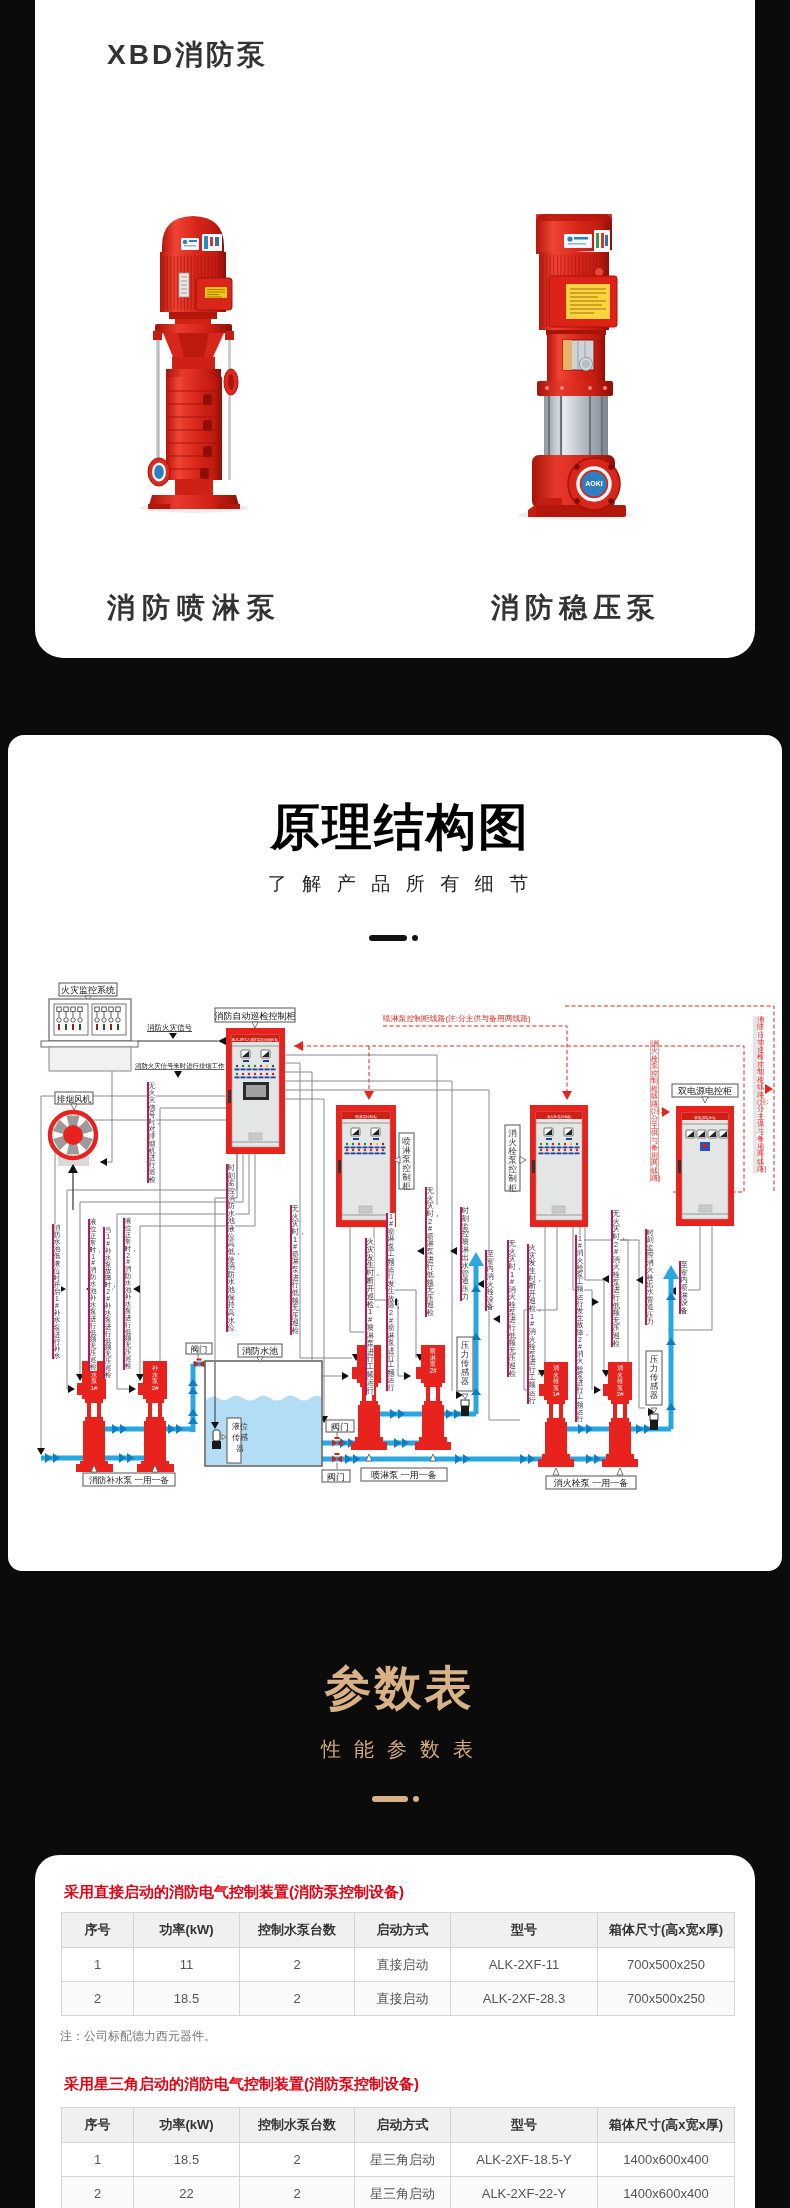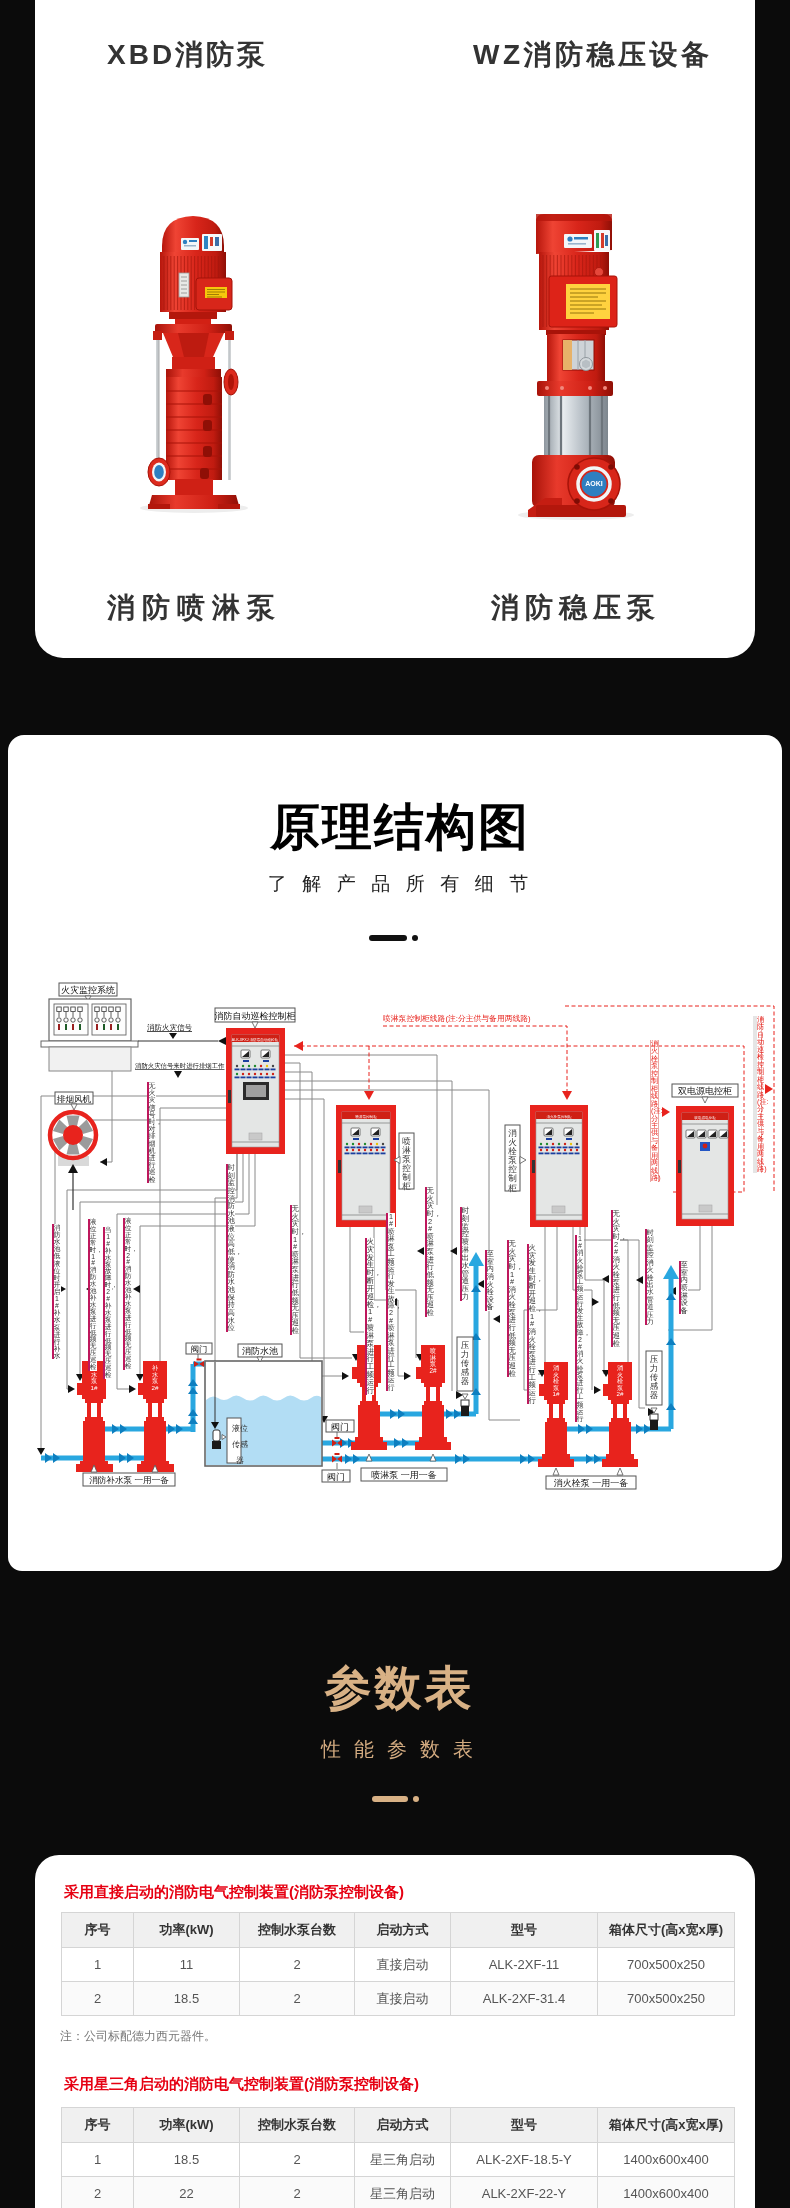--- a/index.html
+++ b/index.html
@@ -11,21 +11,20 @@
   .ul { border-left:2px solid #be185d; }
 </style>
 </head>
 <body>
 <div id="page">
 
   <div class="card" style="left:35px; top:0; width:720px; height:658px; border-radius:0 0 28px 28px;"></div>
 
   <div class="abs" style="left:107px; top:36px; font-size:28px; font-weight:bold; color:#333; letter-spacing:3px;text-align:center;">XBD消防泵</div>
 
-  <div class="abs" style="left:473px; top:36px; font-size:28px; font-weight:bold; color:#333; letter-spacing:3.5px;">WZ消防稳压设备</div>
 
   <svg class="abs" style="left:100px; top:205px;" width="560" height="320" viewBox="100 205 560 320">
     <defs>
       <linearGradient id="rg" x1="0" y1="0" x2="1" y2="0">
         <stop offset="0" stop-color="#b6160c"></stop>
           <stop offset="0.22" stop-color="#ef4434"></stop>
         <stop offset="0.55" stop-color="#d8251a"></stop>
           <stop offset="0.85" stop-color="#c01b10"></stop>
         <stop offset="1" stop-color="#8f0f06"></stop>
       </linearGradient>
@@ -737,21 +736,21 @@
       <rect x="650" y="1414" width="8" height="6" fill="#fff" stroke="#333" stroke-width="1"></rect>
       <rect x="650" y="1420" width="8" height="10" fill="#1a1a1a"></rect>
     </g>
 
   </svg>
 
   <div class="vt" style="left:401px; top:1137px; width:11px; font-size:8.6px; line-height:9.1px; background:none;">喷淋泵控制柜</div>
 
   <div class="vt" style="left:507px; top:1129px; width:11px; font-size:8.6px; line-height:9.1px; background:none;">消火栓泵控制柜</div>
 
-  <div class="vt" style="left:229px; top:1421px; width:22px; font-size:8.0px; line-height:16px; background:none;">液位传感器</div>
+  <div class="vt" style="left:229px; top:1421px; width:22px; font-size:8.0px; line-height:11px; background:none;">液位传感器</div>
 
   <div class="vt" style="left:460px; top:1341px; width:10px; font-size:8.4px; line-height:8.9px; background:none;">压力传感器</div>
 
   <div class="vt" style="left:649px; top:1355px; width:10px; font-size:8.4px; line-height:8.9px; background:none;">压力传感器</div>
 
   <div class="vt" style="left:650px; top:1040px; width:9px; font-size:7.2px; line-height:7.45px; color:#e8231d; background:none; border-left:1px solid #e8a9a5; border-right:1px solid #e8a9a5;">消火栓泵控制柜线路(注:分主供与备用两线路)</div>
 
   <div class="vt" style="left:753px; top:1016px; width:9px; font-size:7.2px; line-height:7.45px; color:#e8231d; background:none; border-left:4px solid #e5e5e5; border-right:1px solid #e8a9a5;">消防自动巡检控制柜线路(注:分主供与备用两线路)</div>
 
   <div class="vt" style="left:90px; top:1365px; width:8px; font-size:6.2px; line-height:6.6px; color:#fff; background:none;">补水泵1#</div>
@@ -829,21 +828,21 @@
           <td>2</td>
           <td>直接启动</td>
           <td>ALK-2XF-11</td>
           <td>700x500x250</td>
         </tr>
     <tr class="alt">
           <td>2</td>
           <td>18.5</td>
           <td>2</td>
           <td>直接启动</td>
-          <td>ALK-2XF-31.4</td>
+          <td>ALK-2XF-28.3</td>
           <td>700x500x250</td>
         </tr>
   </tbody>
     </table>
 
   <div class="abs" style="left:60px; top:2028px; font-size:12px; color:#777;">注：公司标配德力西元器件。</div>
 
   <div class="abs" style="left:64px; top:2075px; font-size:15px; font-weight:bold; color:#e60012;">采用星三角启动的消防电气控制装置(消防泵控制设备)</div>
 
   <table class="abs t" style="left:61px; top:2107px;">

